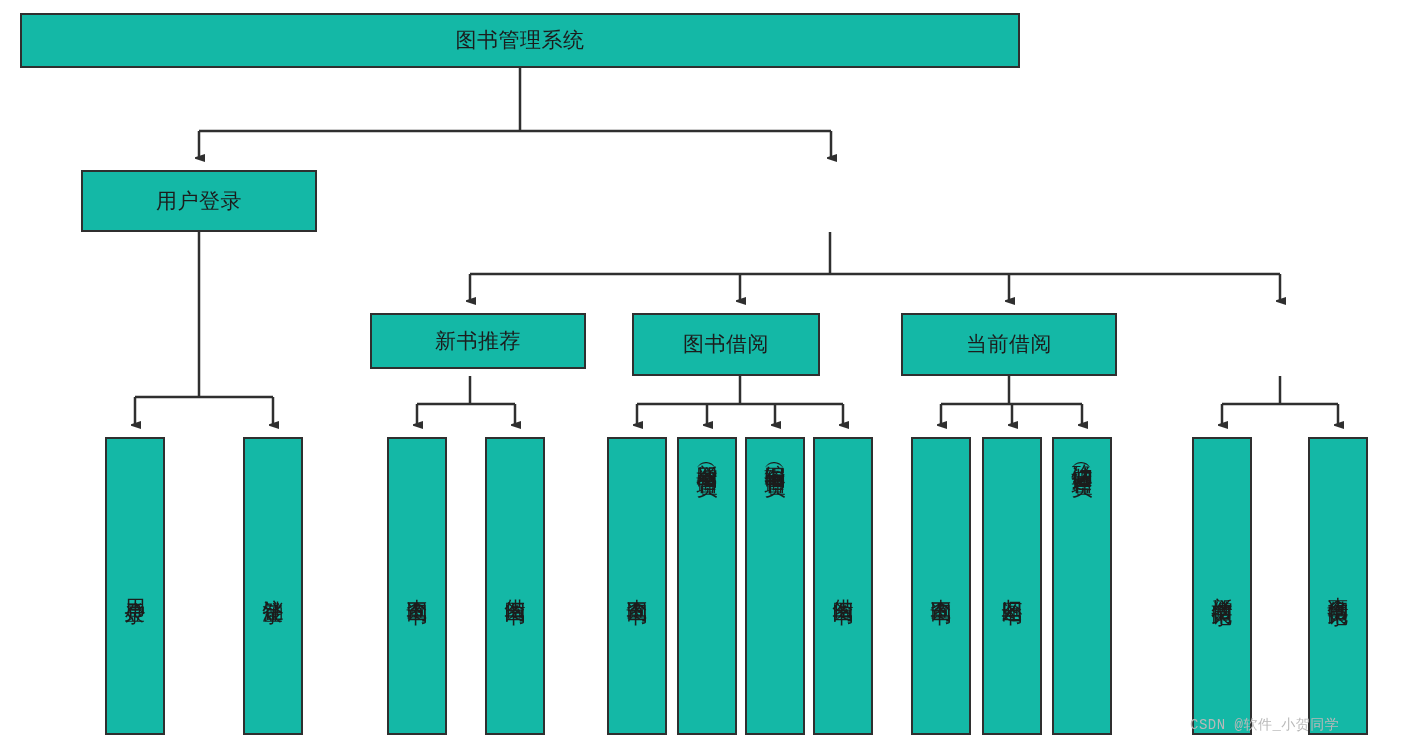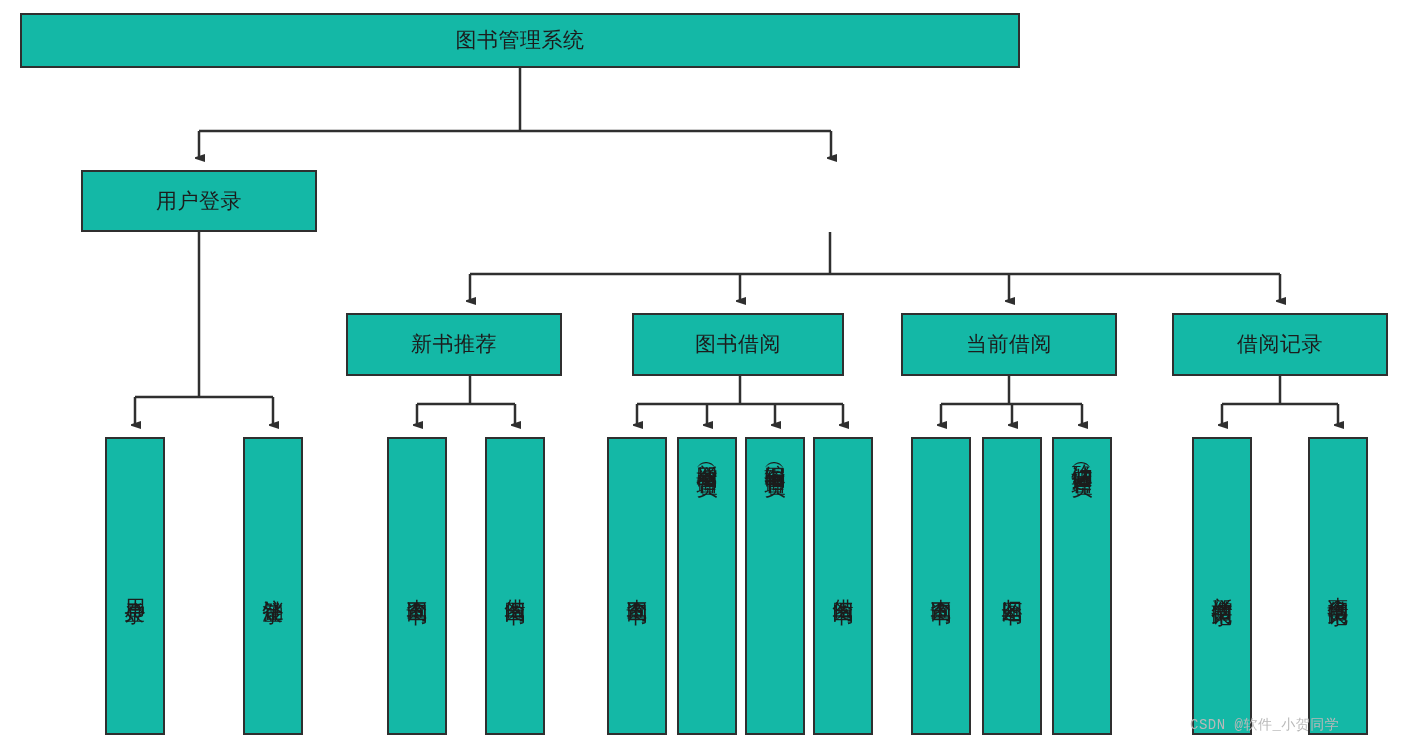--- a/index.html
+++ b/index.html
@@ -131,31 +131,28 @@
   </svg>
 
   <div class="node" style="left:20px; top:13px; width:1000px; height:55px;">
     <span class="node-label">图书管理系统</span>
   </div>
 
   <div class="node" style="left:81px; top:170px; width:236px; height:62px;">
     <span class="node-label">用户登录</span>
   </div>
 
-  <div class="node" style="left:346px; top:313px; width:216px; height:63px;">
+  <div class="node" style="left:370px; top:313px; width:216px; height:56px;">
     <span class="node-label">新书推荐</span>
   </div>
-  <div class="node" style="left:632px; top:313px; width:212px; height:63px;">
+  <div class="node" style="left:632px; top:313px; width:188px; height:63px;">
     <span class="node-label">图书借阅</span>
   </div>
   <div class="node" style="left:901px; top:313px; width:216px; height:63px;">
     <span class="node-label">当前借阅</span>
-  </div>
-  <div class="node" style="left:1172px; top:313px; width:216px; height:63px;">
-    <span class="node-label">借阅记录</span>
   </div>
 
   <div class="node vertical center" style="left:105px; top:437px; width:60px; height:298px;">
     <span class="node-label">用户登录</span>
   </div>
   <div class="node vertical center" style="left:243px; top:437px; width:60px; height:298px;">
     <span class="node-label">注销登录</span>
   </div>
 
   <div class="node vertical center" style="left:387px; top:437px; width:60px; height:298px;">

